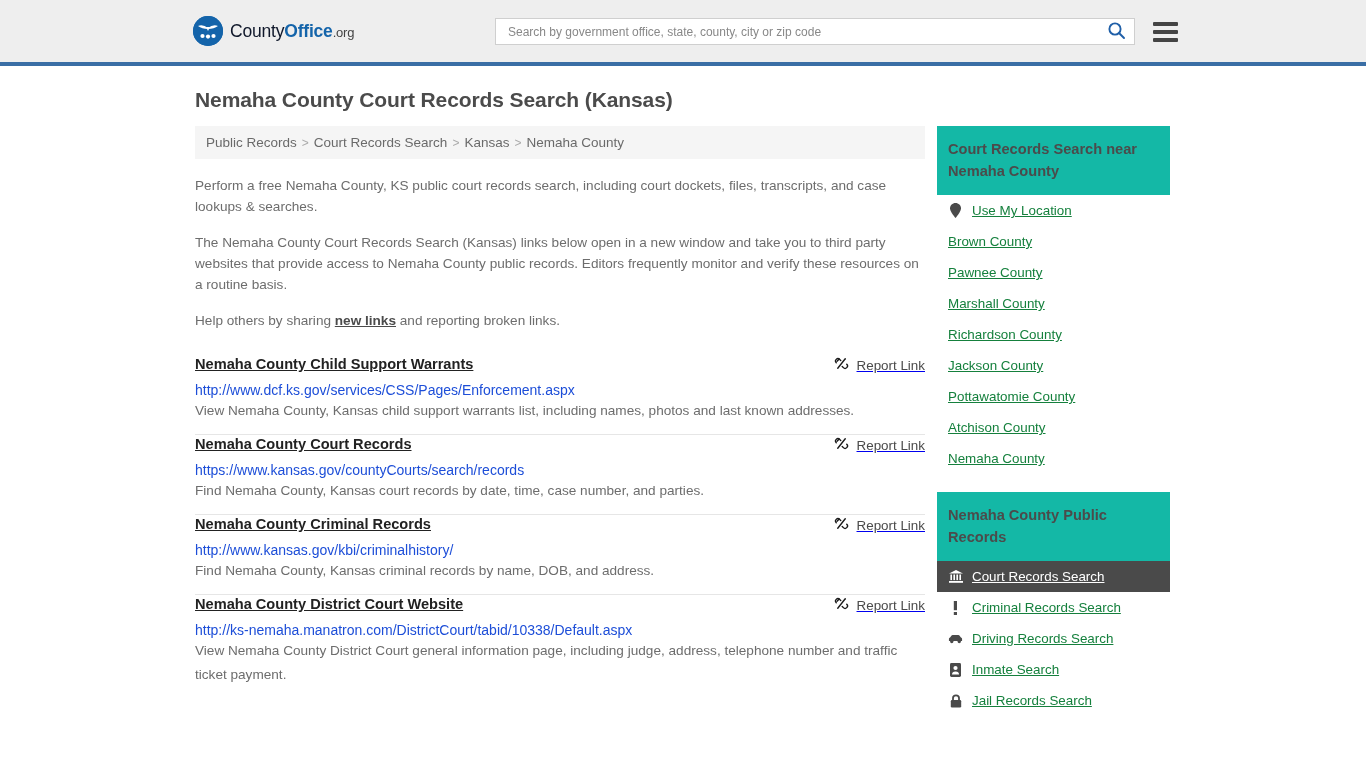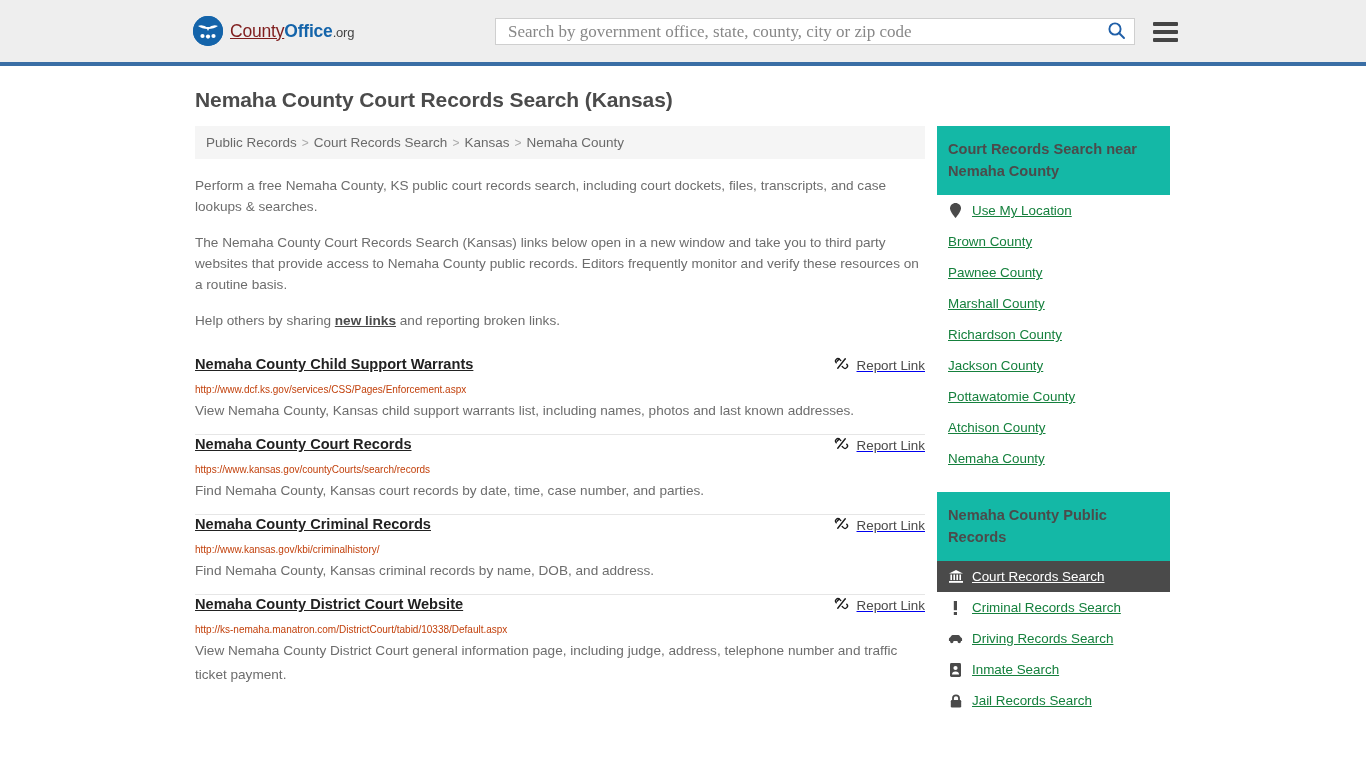--- a/index.html
+++ b/index.html
@@ -37,21 +37,21 @@
     flex: none;
     display: block;
   }
   .logo-mark svg { display: block; }
   .logo-text {
     font-size: 17.5px;
     letter-spacing: -0.2px;
     white-space: nowrap;
     font-family: "Liberation Sans", sans-serif;
   }
-  .logo-text .t-county { color: #7f1d1d; text-decoration: underline; }
+  .logo-text .t-county { color: #0f172a; }
   .logo-text .t-office { color: #1464aa; font-weight: bold; }
   .logo-text .t-org { color: #444444; font-size: 13px; }
 
   .search-zone {
     position: absolute;
     left: 495px;
     top: 18px;
     display: flex;
     align-items: center;
   }
@@ -60,23 +60,23 @@
     height: 27px;
     background: #ffffff;
     border: 1px solid #cfcfcf;
     display: flex;
     align-items: center;
     padding: 0 4px 0 10px;
   }
   .search-box input {
     border: 0; outline: 0;
     flex: 1;
-    font-size: 17px;
+    font-size: 12px;
     color: #333;
-    font-family: Liberation Serif, serif;
+    font-family: Liberation Sans, sans-serif;
     background: transparent;
   }
   .search-box input::placeholder { color: #888888; }
   .search-btn {
     background: transparent;
     border: 0;
     cursor: pointer;
     padding: 0 4px;
     display: flex;
     align-items: center;
@@ -175,22 +175,22 @@
     margin-left: 18px;
     white-space: nowrap;
     padding-top: 1px;
   }
   .report-link .rl-text {
     font-size: 13.4px;
     color: #4b4b4b;
   }
   .result-url {
     display: block;
-    font-size: 10px;
-    color: #c2410c;
+    font-size: 14px;
+    color: #1d4ed8;
     margin-top: 7px;
     line-height: 16px;
     text-decoration: none;
   }
   .result-desc {
     font-size: 13.6px;
     color: #6d6d6d;
     line-height: 24px;
     margin-top: 1px;
   }

